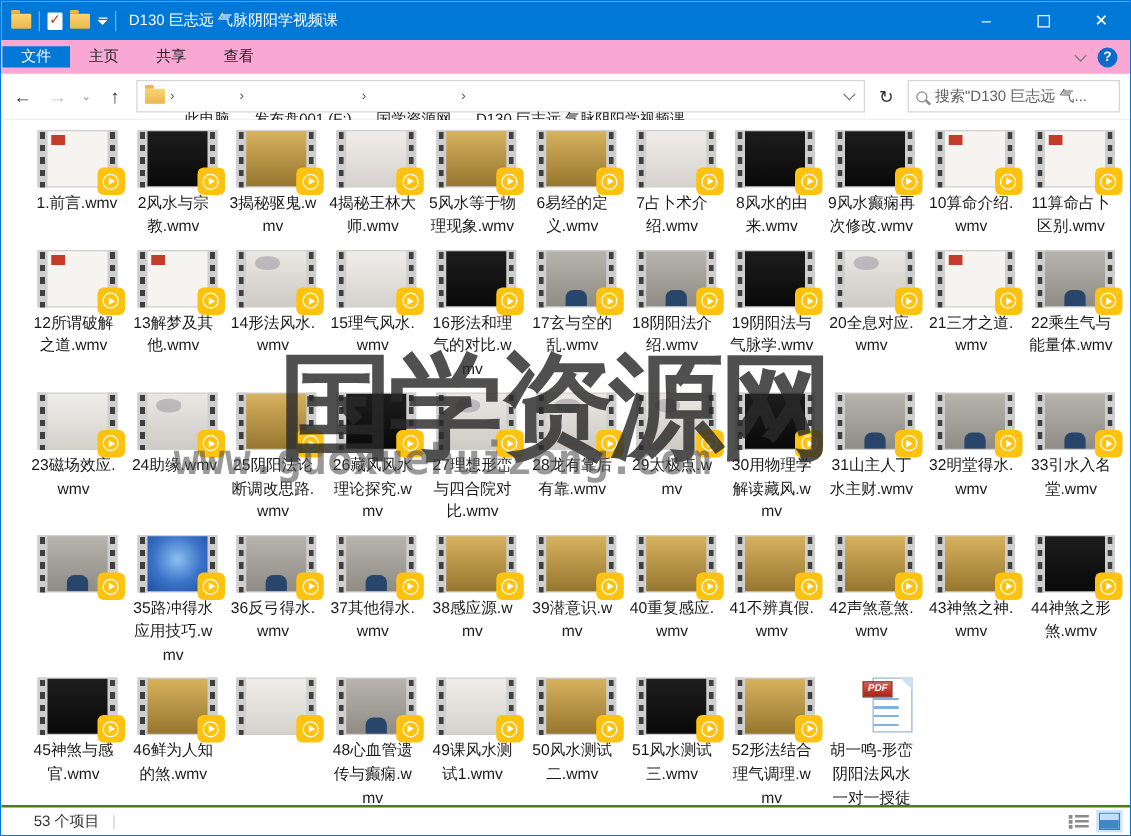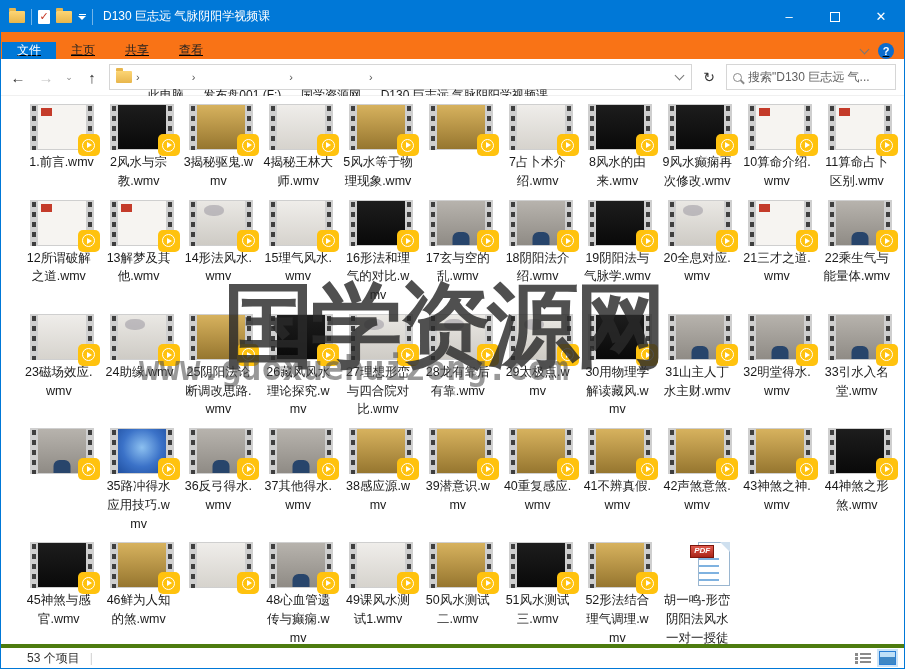--- a/index.html
+++ b/index.html
@@ -26,22 +26,22 @@
   .qat-drop { display:flex; flex-direction:column; align-items:center; gap:1px; }
   .qat-drop .bar { width:7px; height:1px; background:#fff; }
   .tri-down { width:0; height:0; border-left:4px solid transparent; border-right:4px solid transparent; border-top:4px solid #fff; }
   .win-title { font-size:12px; margin-left:4px; white-space:nowrap; flex:1; }
   .win-controls { display:flex; height:100%; }
   .win-btn { width:46px; height:100%; display:flex; align-items:center; justify-content:center; font-size:13px; color:#fff; cursor:default; }
   .max-box { width:10px; height:10px; border:1px solid #fff; display:inline-block; }
 
   
   .ribbon {
-    height:27px; background:#f97316; display:flex; align-items:flex-end;
-    flex-shrink:0; font-size:12px; position:relative;text-decoration:underline;
+    height:27px; background:#f9a8d4; display:flex; align-items:center;
+    flex-shrink:0; font-size:12px; position:relative;
   }
   .tab { padding:0 15px; display:flex; align-items:center; color:#222; }
   .tab.file { background:#0078d7; color:#fff; margin-left:1px; }
   .ribbon-right { margin-left:auto; display:flex; align-items:center; gap:10px; padding-right:10px; }
   .chev-down { width:7px; height:7px; border-right:1.5px solid #777; border-bottom:1.5px solid #777; transform:rotate(45deg); margin-top:-3px; }
   .help-circle { width:16px; height:16px; border-radius:50%; background:#0b6cce; color:#fff; font-size:11px; font-weight:bold; display:flex; align-items:center; justify-content:center; }
 
   
   .addressbar {
     height:37px; background:#fff; display:flex; align-items:center;
@@ -118,21 +118,21 @@
   }
   .wm-url {
     position:absolute; left:138px; top:252px; font-size:34px; font-weight:bold;
     color:rgba(80,80,80,.58); letter-spacing:0px; white-space:nowrap;
     font-family:"DejaVu Sans Mono","Liberation Sans",sans-serif;
   }
 
   
   .statusbar {
     height:24px; flex-shrink:0; display:flex; align-items:center;
-    padding:0 8px 0 26px; font-size:12px; color:#333; background:#fff; border-top:4px solid #4d7c0f;
+    padding:0 8px 0 26px; font-size:12px; color:#333; background:#fff; border-top:2px solid #4d7c0f;
   }
   .status-sep { color:#d0d0d0; margin-left:10px; }
   .status-right { margin-left:auto; display:flex; align-items:center; gap:8px; }
   .view-list-icon { width:16px; height:13px; display:flex; flex-direction:column; justify-content:space-between; padding:1px 0; }
   .view-list-icon .row { display:flex; align-items:center; gap:2px; }
   .view-list-icon .sq { width:3px; height:3px; background:#8a8a8a; }
   .view-list-icon .ln { flex:1; height:1.5px; background:#8a8a8a; }
   .view-thumb-icon { width:17px; height:14px; border:1.5px solid #2a7fd4; background:linear-gradient(#bfe0f7 40%, #3f88c5 40%); outline:2px solid #cce4f7; }
 </style>
 </head>
@@ -283,20 +283,21 @@
       <span class="strip l"></span>
       <span class="strip r"></span>
       <div class="film-inner t-tan"></div>
       <div class="play">
         <div class="ring">
                 <span class="tri"></span>
               </div>
       </div>
     </div>
 
+    <div class="fname">6易经的定义.wmv</div>
   </div>
 
   <div class="file-item">
     <div class="film">
       <span class="strip l"></span>
       <span class="strip r"></span>
       <div class="film-inner t-light"></div>
       <div class="play">
         <div class="ring">
                 <span class="tri"></span>

